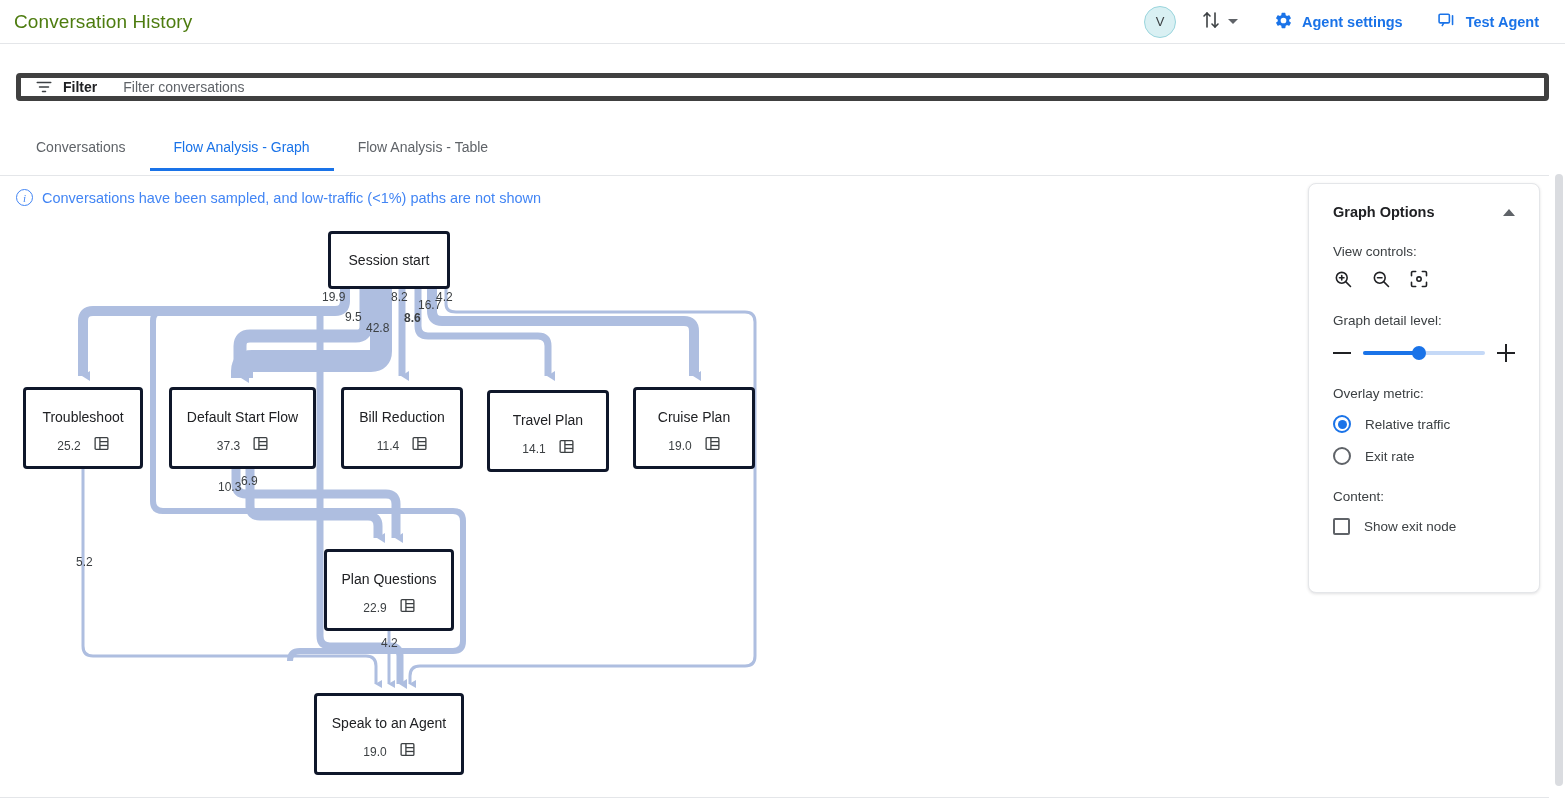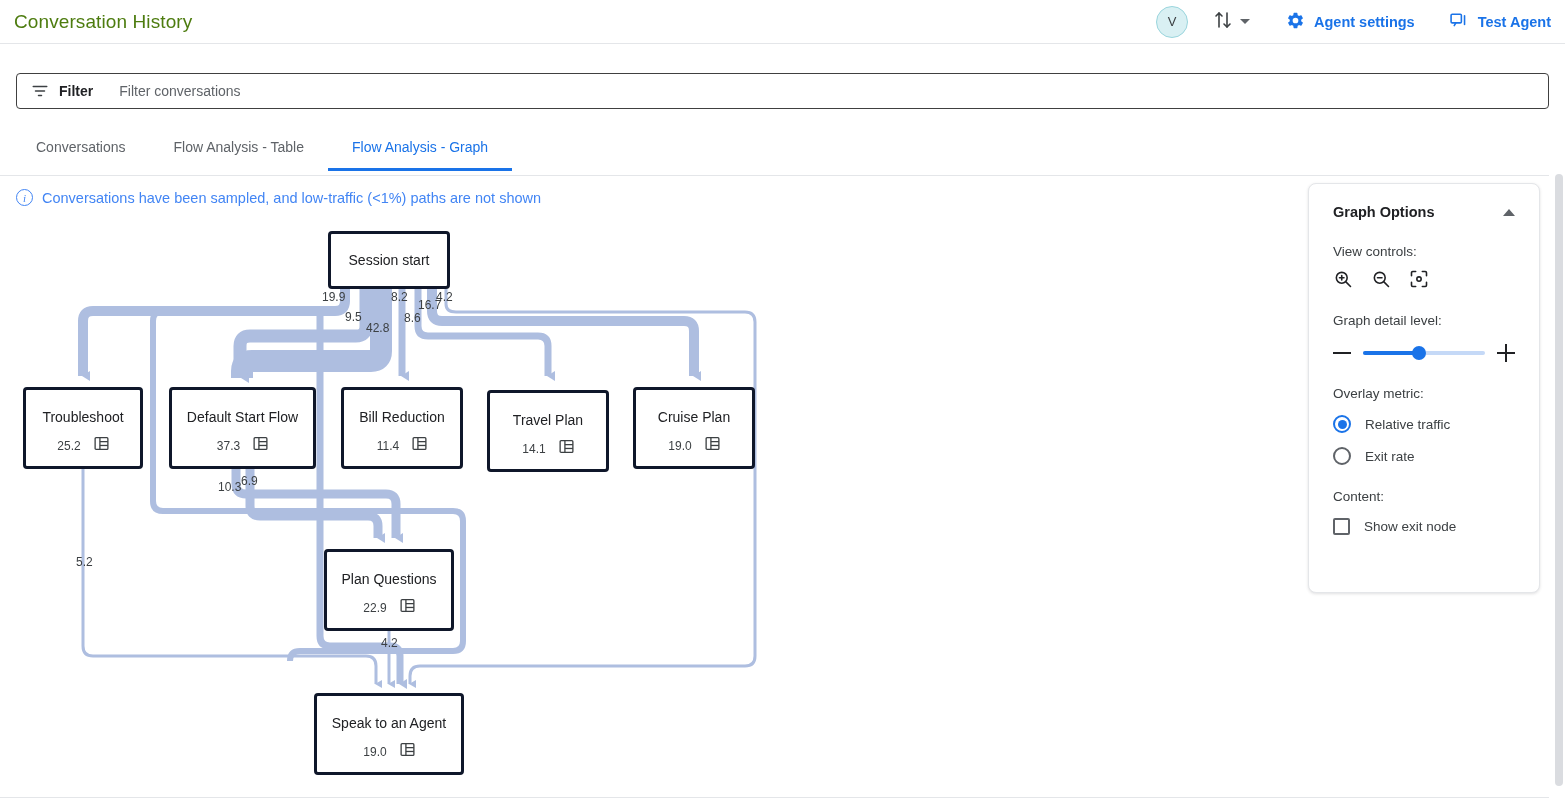--- a/index.html
+++ b/index.html
@@ -42,27 +42,27 @@
     width: 0; height: 0;
     border-left: 5px solid transparent;
     border-right: 5px solid transparent;
     border-top: 5px solid #5f6368;
   }
   .hdr-action {
     display: flex; align-items: center; gap: 9px;
     color: #1a73e8; font-size: 14.5px; font-weight: 700;
     cursor: pointer; margin-right: 34px;
   }
-  .hdr-action:last-child { margin-right: 0; }
+  .hdr-action:last-child { margin-right: 12px; }
 
   
   .filter-bar {
     position: absolute; top: 73px; left: 16px;
-    width: 1533px; height: 36px;
-    border: 1px solid #404040; border-radius: 4px;
+    width: 1533px; height: 28px;
+    border: 5px solid #404040; border-radius: 4px;
     display: flex; align-items: center; background: #fff;
   }
   .filter-label {
     font-size: 14px; font-weight: 700; color: #202124; margin-left: 10px;
   }
   .filter-input {
     border: none; outline: none; background: transparent;
     font-family: "Liberation Sans", sans-serif;
     font-size: 14px; color: #5f6368;
     margin-left: 24px; width: 420px;
@@ -282,22 +282,22 @@
         <path d="M6 12h12"></path>
         <path d="M10 18h4"></path>
     </svg>
   </span>
   <span class="filter-label">Filter</span>
   <input class="filter-input" type="text" placeholder="Filter conversations" style="">
 </div>
 
 <div class="tabs">
   <div class="tab">Conversations</div>
+  <div class="tab active">Flow Analysis - Graph</div>
   <div class="tab">Flow Analysis - Table</div>
-  <div class="tab active">Flow Analysis - Graph</div>
 </div>
 
 <div class="info-banner">
   <span class="info-circle">i</span>
   <span>Conversations have been sampled, and low-traffic (&lt;1%) paths are not shown</span>
 </div>
 
 <div class="graph-canvas">
 
   <svg class="graph-svg" width="1549" height="570">
@@ -445,21 +445,21 @@
             <path d="M6.3 10.1h8.5"></path>
         </svg>
       </span>
     </span>
   </div>
 
   <span class="edge-label" style="left:322px; top:74px;">19.9</span>
   <span class="edge-label" style="left:345px; top:94px;">9.5</span>
   <span class="edge-label" style="left:366px; top:105px;">42.8</span>
   <span class="edge-label" style="left:391px; top:74px;">8.2</span>
-  <span class="edge-label" style="left:404px; top:95px;">8.6</span>
+  <span class="edge-label" style="left:404px; top:95px;font-weight:bold;">8.6</span>
   <span class="edge-label" style="left:418px; top:82px;">16.7</span>
   <span class="edge-label" style="left:436px; top:74px;">4.2</span>
   <span class="edge-label" style="left:218px; top:264px;">10.3</span>
   <span class="edge-label" style="left:241px; top:258px;">6.9</span>
   <span class="edge-label" style="left:76px;  top:339px;">5.2</span>
   <span class="edge-label" style="left:381px; top:420px;">4.2</span>
 </div>
 
 <div class="options-panel">
   <div class="options-head">

